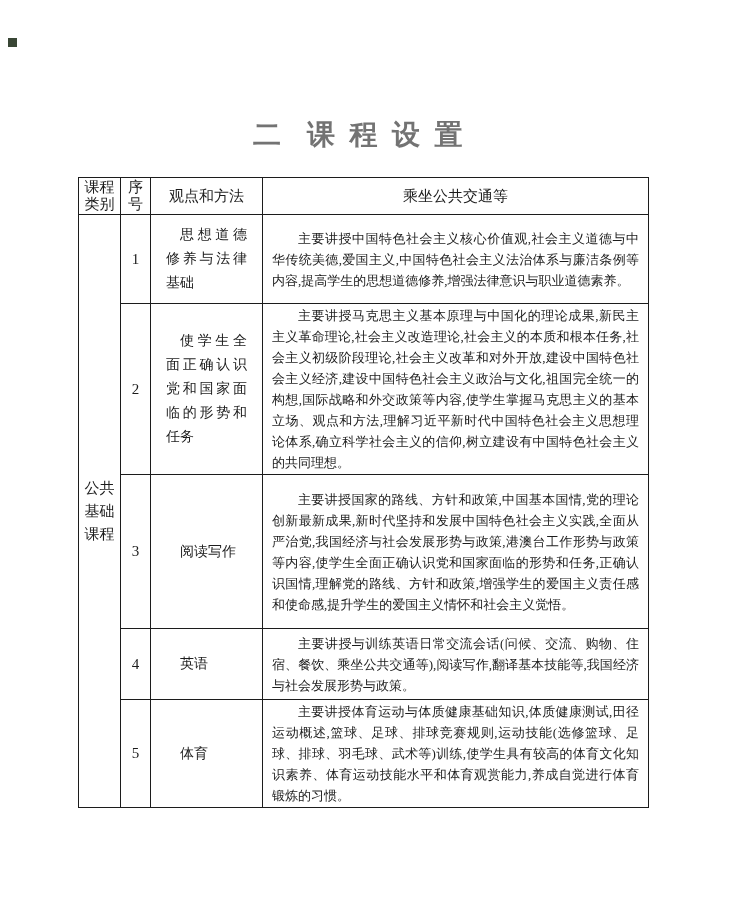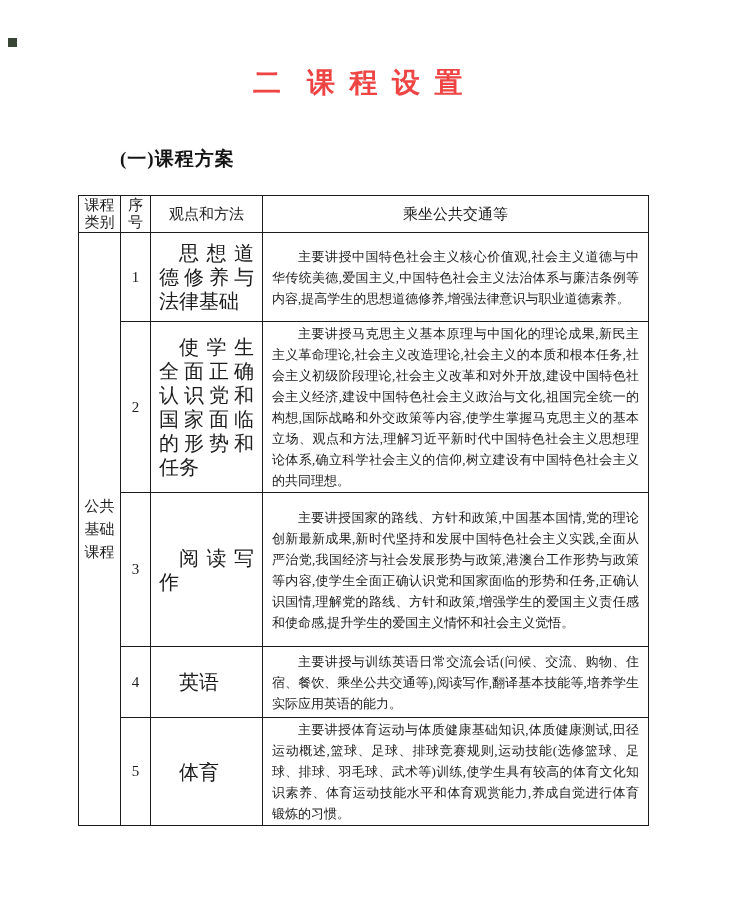--- a/index.html
+++ b/index.html
@@ -14,26 +14,26 @@
   }
   .page-mark {
     position: absolute;
     left: 8px;
     top: 38px;
     width: 9px;
     height: 9px;
     background: #394635;
   }
   .title-row {
-    padding-top: 64px;
+    padding-top: 116px;
     text-align: center;
     font-family: "Liberation Sans", sans-serif;
     font-weight: bold;
     font-size: 28px;
-    color: #ef4444;
+    color: #737373;
     white-space: nowrap;
   }
   .title-row .section-number { letter-spacing: 0; }
   .title-row .section-title {
     margin-left: 26px;
     letter-spacing: 0.52em;
   }
   .subsection {
     margin: 44px 0 0 120px;
     font-size: 19px;
@@ -68,23 +68,23 @@
     line-height: 23px;
     padding: 0 5px;
     word-break: break-all;
   }
   td.num {
     text-align: center;
     vertical-align: middle;
     font-size: 15px;
   }
   td.name {
-    font-size: 20px;
+    font-size: 14px;
     line-height: 24px;
-    padding: 0 8px;
+    padding: 0 15px;
     text-indent: 1em;
     text-align: justify;
     vertical-align: middle;
     word-break: break-all;
   }
   td.content {
     font-size: 13px;
     line-height: 21px;
     padding: 1px 9px;
     text-indent: 2em;
@@ -97,21 +97,20 @@
 <body>
 
 <div class="page">
 
   <div class="page-mark"></div>
 
   <div class="title-row">
     <span class="section-number">二</span><span class="section-title">课程设置</span>
   </div>
 
-  <div class="subsection">(一)课程方案</div>
 
   <table class="course-table">
     <colgroup>
       <col style="width:42px">
       <col style="width:30px">
       <col style="width:112px">
       <col style="width:386px">
     </colgroup>
     <thead>
       <tr>
@@ -134,21 +133,21 @@
           <td class="content">主要讲授马克思主义基本原理与中国化的理论成果,新民主主义革命理论,社会主义改造理论,社会主义的本质和根本任务,社会主义初级阶段理论,社会主义改革和对外开放,建设中国特色社会主义经济,建设中国特色社会主义政治与文化,祖国完全统一的构想,国际战略和外交政策等内容,使学生掌握马克思主义的基本立场、观点和方法,理解习近平新时代中国特色社会主义思想理论体系,确立科学社会主义的信仰,树立建设有中国特色社会主义的共同理想。</td>
         </tr>
         <tr style="height: 154px;">
           <td class="num">3</td>
           <td class="name">阅读写作</td>
           <td class="content">主要讲授国家的路线、方针和政策,中国基本国情,党的理论创新最新成果,新时代坚持和发展中国特色社会主义实践,全面从严治党,我国经济与社会发展形势与政策,港澳台工作形势与政策等内容,使学生全面正确认识党和国家面临的形势和任务,正确认识国情,理解党的路线、方针和政策,增强学生的爱国主义责任感和使命感,提升学生的爱国主义情怀和社会主义觉悟。</td>
         </tr>
         <tr style="height: 71px;">
           <td class="num">4</td>
           <td class="name">英语</td>
-          <td class="content">主要讲授与训练英语日常交流会话(问候、交流、购物、住宿、餐饮、乘坐公共交通等),阅读写作,翻译基本技能等,培养学生实际应用英语的能力。</td>
+          <td class="content">主要讲授与训练英语日常交流会话(问候、交流、购物、住宿、餐饮、乘坐公共交通等),阅读写作,翻译基本技能等,我国经济与社会发展形势与政策。</td>
         </tr>
         <tr style="height: 106px;">
           <td class="num">5</td>
           <td class="name">体育</td>
           <td class="content">主要讲授体育运动与体质健康基础知识,体质健康测试,田径运动概述,篮球、足球、排球竞赛规则,运动技能(选修篮球、足球、排球、羽毛球、武术等)训练,使学生具有较高的体育文化知识素养、体育运动技能水平和体育观赏能力,养成自觉进行体育锻炼的习惯。</td>
         </tr>
       </tbody>
   </table>
 
 </div>

